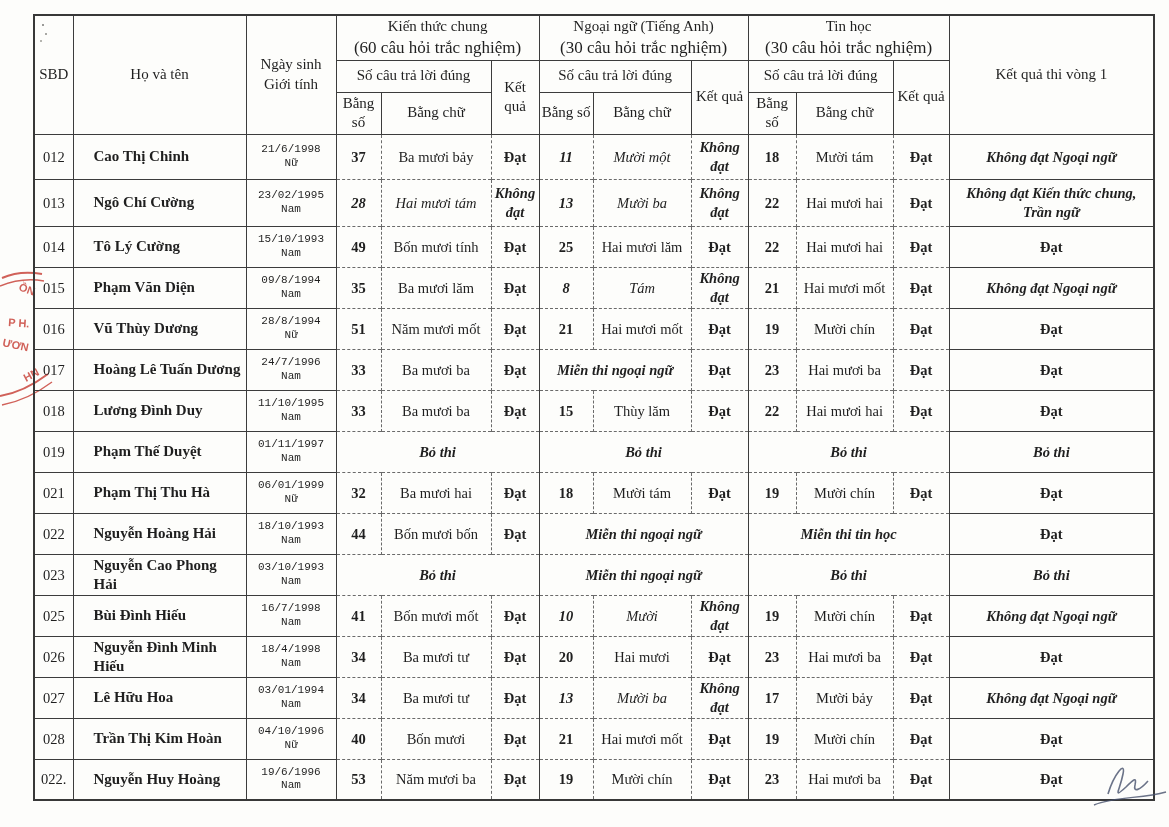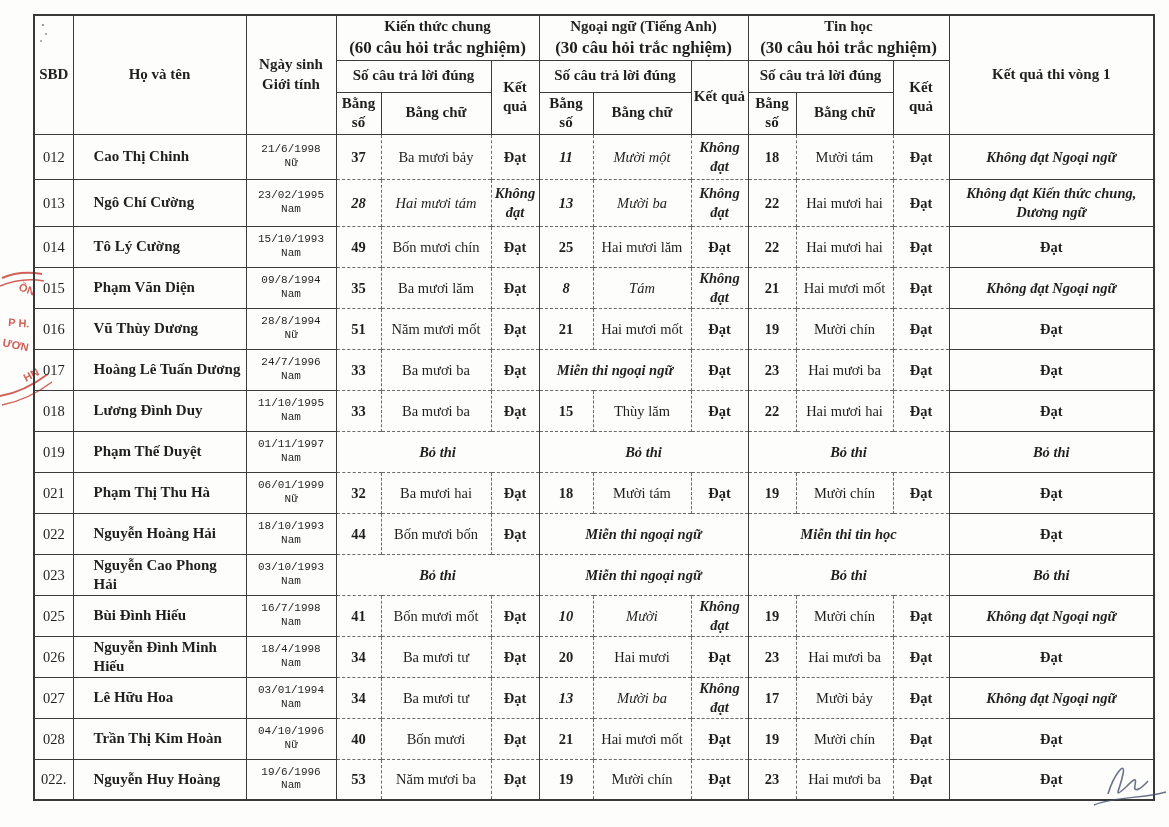--- a/index.html
+++ b/index.html
@@ -12,21 +12,21 @@
     color:#1f1f1f;
     overflow:hidden;
   }
   table.results{
     position:absolute;left:33px;top:14px;width:1120px;
     border-collapse:collapse;table-layout:fixed;
     border:2px solid #383838;
   }
   thead th{
     border:1px solid #3c3c3c;
-    font-weight:bold;
+    font-weight:normal;
     font-size:15px;
     padding:1px 2px;
     text-align:center;vertical-align:middle;
     line-height:1.3;
   }
   thead tr.h1{height:44px;}
   thead tr.h2{height:32px;}
   thead tr.h3{height:35px;}
   tbody tr{height:41px;}
   tbody tr:nth-child(1){height:45px;margin-top:28px;}
@@ -160,31 +160,31 @@
           </td>
           <td colspan="1" class="c-num c-ital bl-solid bt-dash">28</td>
           <td colspan="1" class="c-word c-ital bl-dash bt-dash">Hai mươi tám</td>
           <td colspan="1" class="c-fail bl-dash bt-dash">Không đạt</td>
           <td colspan="1" class="c-num c-ital bl-solid bt-dash">13</td>
           <td colspan="1" class="c-word c-ital bl-dash bt-dash">Mười ba</td>
           <td colspan="1" class="c-fail bl-dash bt-dash">Không đạt</td>
           <td colspan="1" class="c-num bl-solid bt-dash">22</td>
           <td colspan="1" class="c-word bl-dash bt-dash">Hai mươi hai</td>
           <td colspan="1" class="c-pass bl-dash bt-dash">Đạt</td>
-          <td colspan="1" class="c-merged bl-solid bt-solid">Không đạt Kiến thức chung, Dương ngữ</td>
+          <td colspan="1" class="c-merged bl-solid bt-solid">Không đạt Kiến thức chung, Trần ngữ</td>
         </tr>
         <tr>
           <td class="c-sbd bt-solid">014</td>
           <td class="c-name bl-solid bt-solid">Tô Lý Cường</td>
           <td class="c-dob bl-solid bt-solid">
             <div>15/10/1993</div>
             <div>Nam</div>
           </td>
           <td colspan="1" class="c-num bl-solid bt-dash">49</td>
-          <td colspan="1" class="c-word bl-dash bt-dash">Bốn mươi chín</td>
+          <td colspan="1" class="c-word bl-dash bt-dash">Bốn mươi tính</td>
           <td colspan="1" class="c-pass bl-dash bt-dash">Đạt</td>
           <td colspan="1" class="c-num bl-solid bt-dash">25</td>
           <td colspan="1" class="c-word bl-dash bt-dash">Hai mươi lăm</td>
           <td colspan="1" class="c-pass bl-dash bt-dash">Đạt</td>
           <td colspan="1" class="c-num bl-solid bt-dash">22</td>
           <td colspan="1" class="c-word bl-dash bt-dash">Hai mươi hai</td>
           <td colspan="1" class="c-pass bl-dash bt-dash">Đạt</td>
           <td colspan="1" class="c-pass bl-solid bt-solid">Đạt</td>
         </tr>
         <tr>

